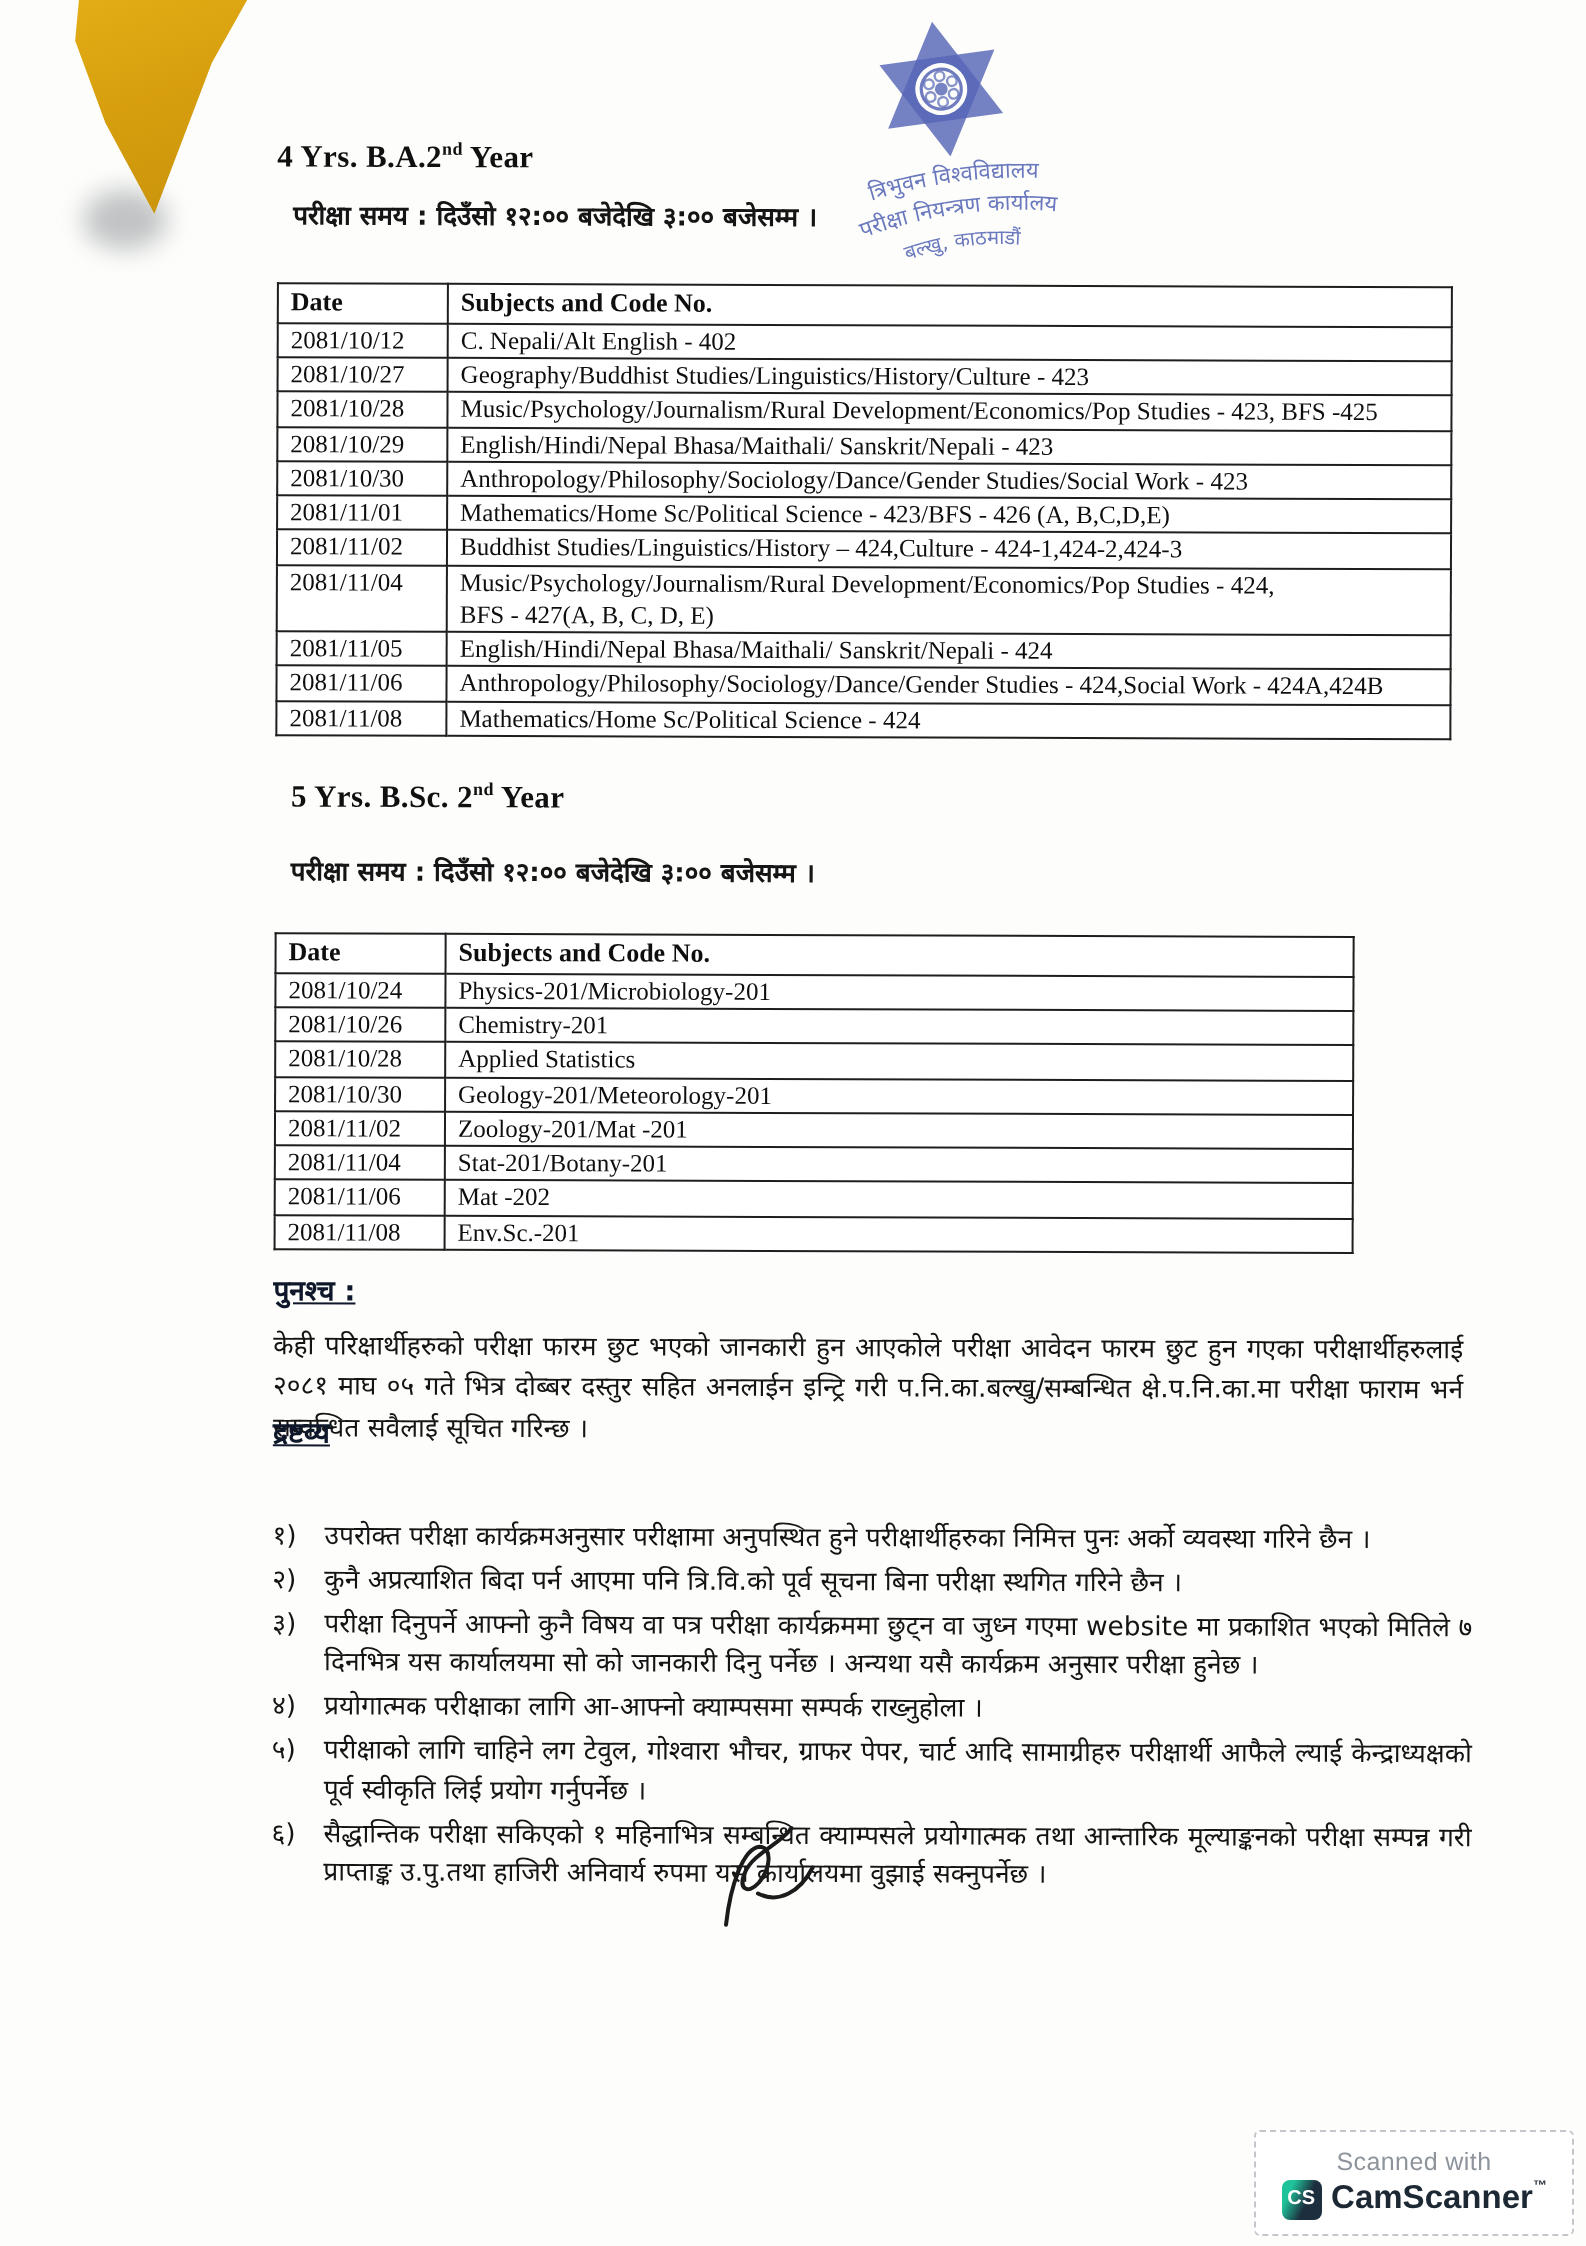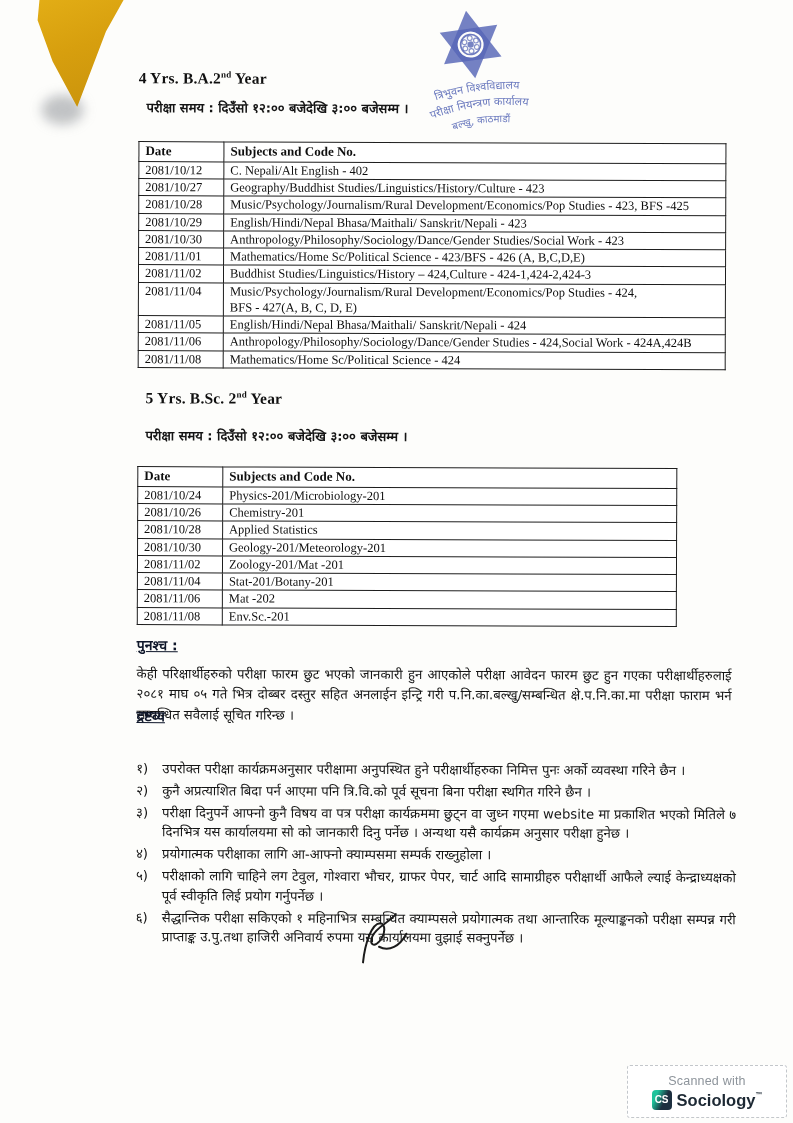--- a/index.html
+++ b/index.html
@@ -55,21 +55,21 @@
   .signature{position:absolute;left:352px;top:912px;transform:rotate(-18deg);}
 
   
   .cs-badge{
     position:absolute;left:627px;top:1065px;width:158px;height:51px;
     border:1.5px dashed #c3c7cb;border-radius:3px;background:#fff;
     display:flex;flex-direction:column;align-items:center;justify-content:center;gap:2px;
     font-family:"Liberation Sans", sans-serif;
   }
   .cs-scanned{font-size:12.5px;color:#8d949b;letter-spacing:.2px;}
-  .cs-row{display:flex;align-items:flex-end;gap:5px;}
+  .cs-row{display:flex;align-items:center;gap:5px;}
   .cs-logo{
     width:20px;height:20px;border-radius:4px;color:#fff;font-weight:bold;font-size:10px;
     display:flex;align-items:center;justify-content:center;
     background:linear-gradient(115deg,#1fc39b 0%,#1fc39b 22%,#1d2f3f 60%,#1d2f3f 100%);
   }
   .cs-name{font-size:16.5px;font-weight:bold;color:#1c2833;}
   .cs-tm{font-size:7px;color:#1c2833;vertical-align:top;}
 </style>
 </head>
 <body>
@@ -280,16 +280,16 @@
     <svg class="signature" width="72" height="52" viewBox="0 0 72 52">
       <path d="M6,42 C14,24 26,8 34,10 C40,12 36,22 28,27 C21,31 17,27 23,20 C30,12 44,12 52,6 M26,32 C34,40 46,38 56,28" fill="none" stroke="#1b1b1b" stroke-width="2" stroke-linecap="round"></path>
     </svg>
 
   </div>
 
   <div class="cs-badge">
     <div class="cs-scanned">Scanned with</div>
     <div class="cs-row">
       <div class="cs-logo">CS</div>
-      <div class="cs-name"><span>Sociology</span><span class="cs-tm">™</span></div>
+      <div class="cs-name"><span>CamScanner</span><span class="cs-tm">™</span></div>
     </div>
   </div>
 </div>
 
 </body></html>

